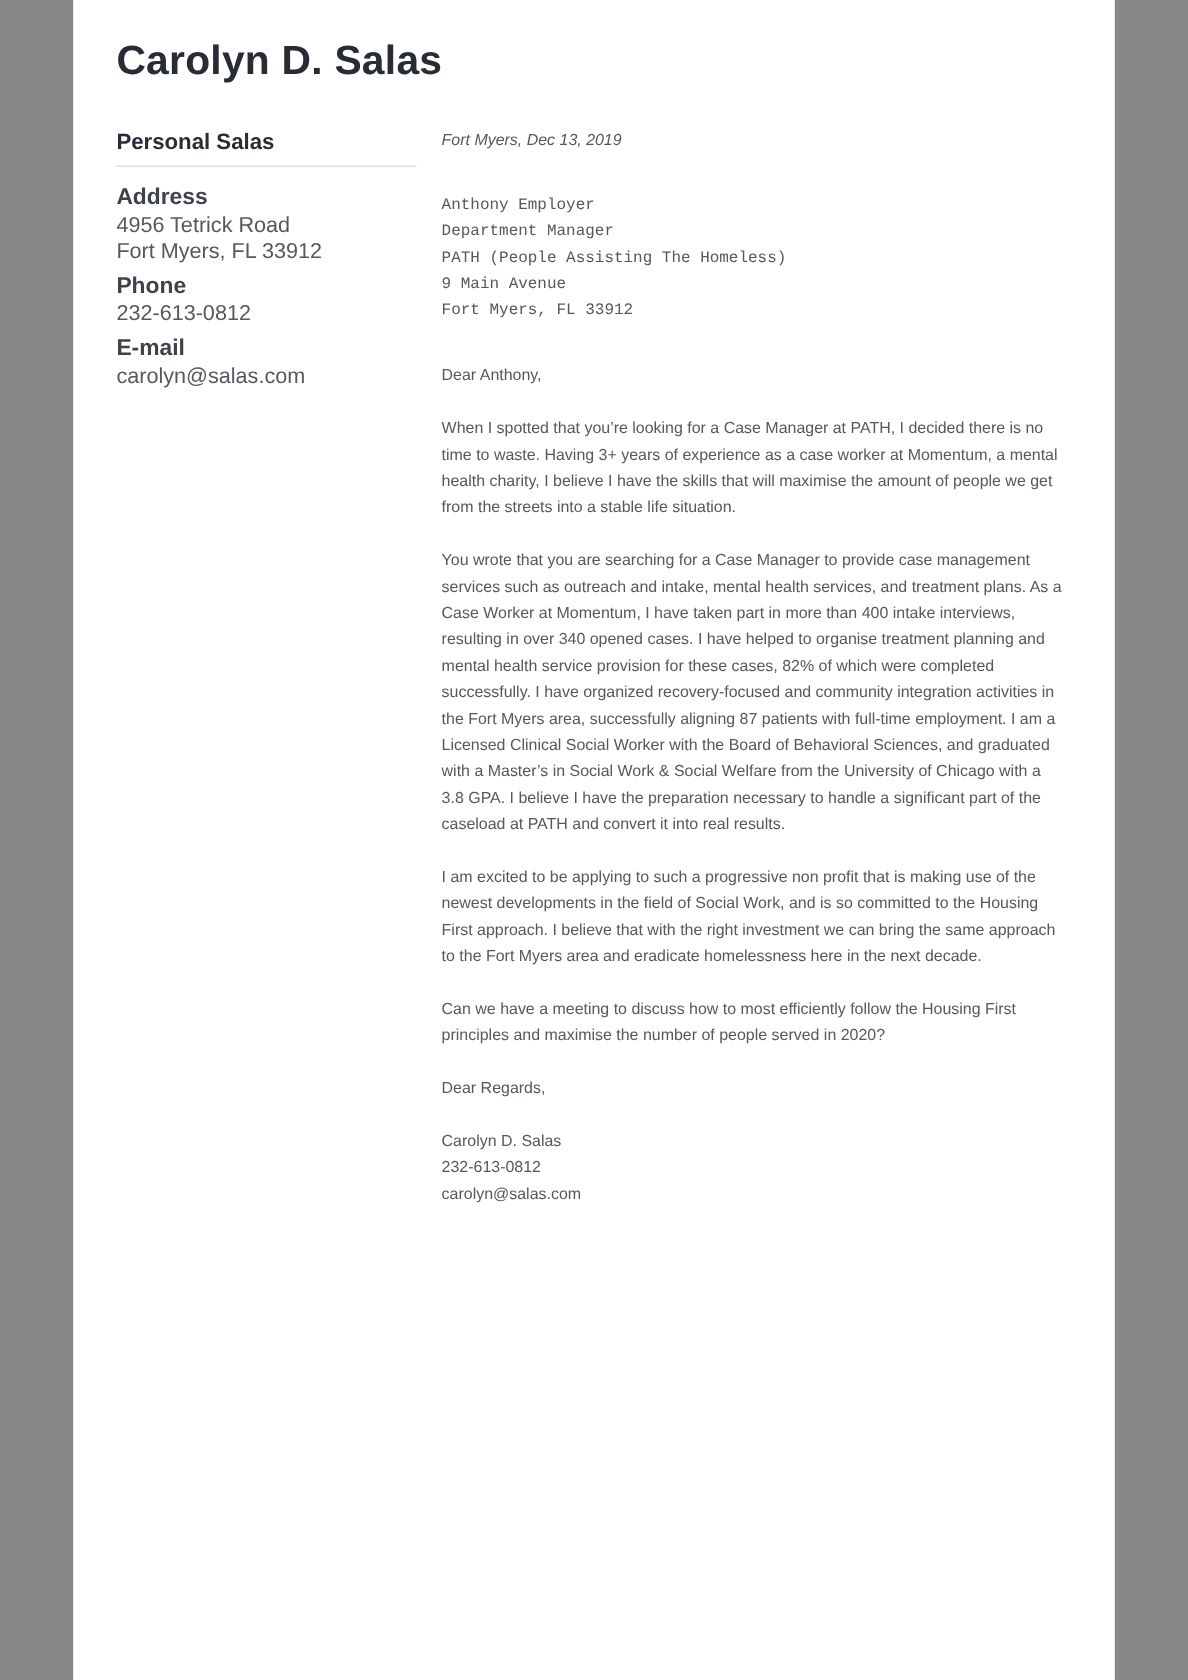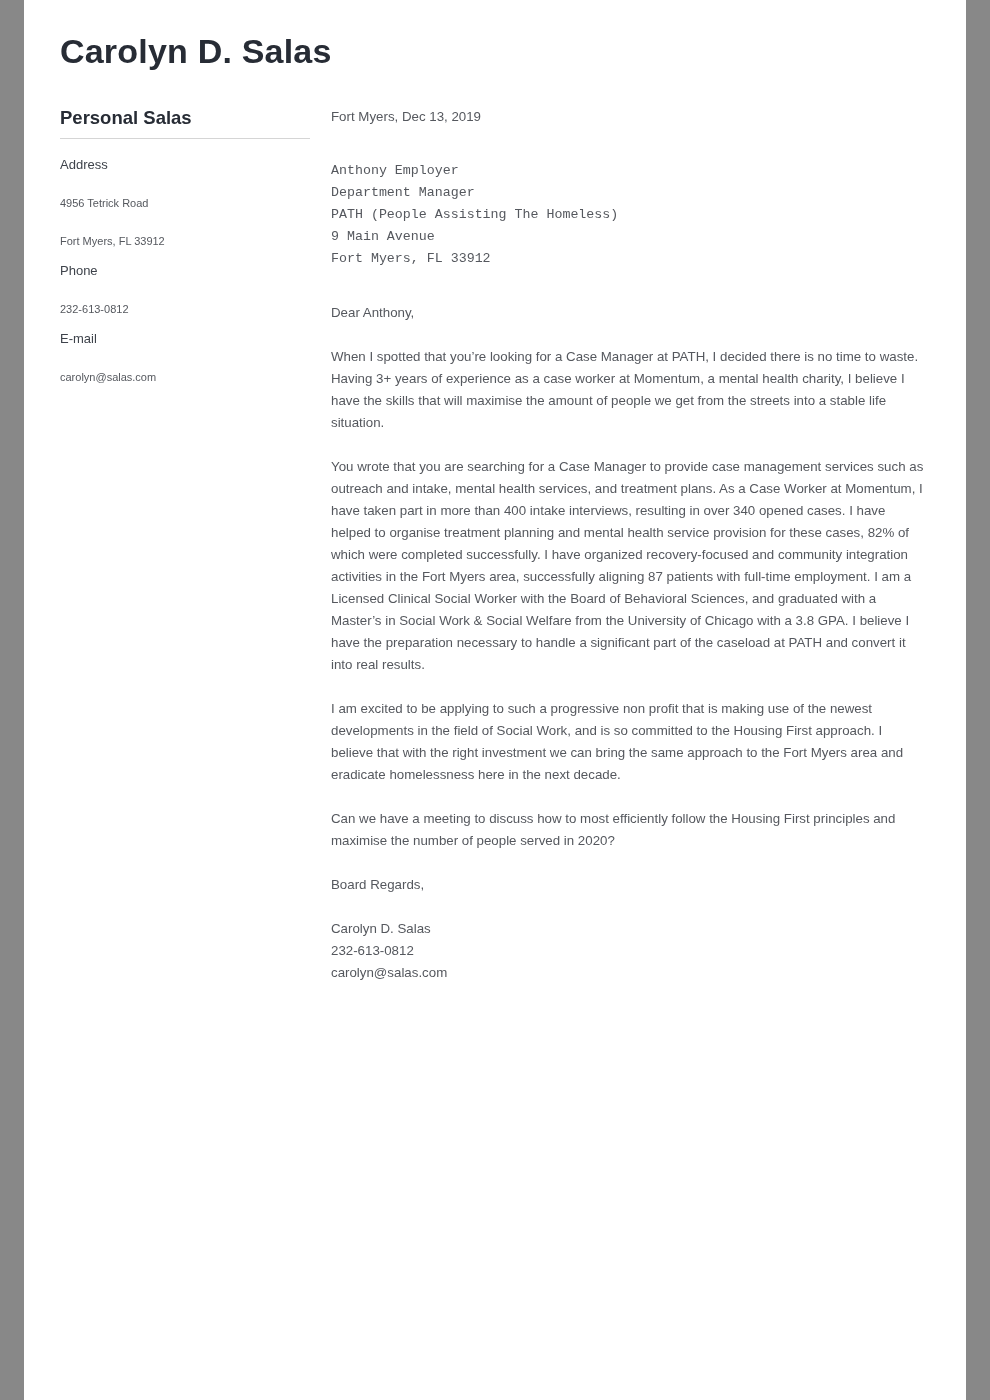--- a/index.html
+++ b/index.html
@@ -9,21 +9,21 @@
     --rule: #d5d5d5;
     --background: #ffffff;
   }
   * { box-sizing: border-box; }
   html, body { margin: 0; padding: 0; }
   body {
     font-family: "Liberation Sans", "DejaVu Sans", sans-serif;
     background: #888;
   }
   .page {
-    width: 942px;
+    width: 868px;
     height: 1400px;
     margin: 0 auto;
     background: var(--background);
     position: relative;
     overflow: hidden;
   }
   .candidate-name {
     margin: 0;
     padding: 30px 40px 0 36px;
     font-size: 34px;
@@ -47,40 +47,39 @@
     font-size: 18.5px;
     line-height: 24px;
     font-weight: bold;
     color: var(--heading);
     padding-bottom: 8px;
     border-bottom: 1px solid var(--rule);
   }
   .sidebar-section { margin-top: 8px; }
   .sidebar-section.first { margin-top: 15px; }
   .sidebar-label {
-    font-size: 13px;
+    font-size: 19px;
     line-height: 22px;
-    font-weight: normal;
+    font-weight: bold;
     color: var(--label);
   }
   .sidebar-value {
-    font-size: 11px;
+    font-size: 18px;
     line-height: 22px;
     color: var(--body);
-    margin-top: 16px;
   }
   
   .main {
     width: 643px;
     margin-left: 21px;
     font-size: 13.3px;
     line-height: 22px;
     color: var(--body);
   }
-  .date-line { margin: 0; }
+  .date-line { margin: 0; font-style: italic; }
   .recipient { margin-top: 32px; font-family: Liberation Mono, monospace; }
   .salutation { margin-top: 32px; }
   .para { margin: 22px 0 0 0; }
   .closing { margin-top: 22px; }
   .signature { margin-top: 22px; }
 </style>
 </head>
 <body>
 
 <div class="page">
@@ -120,21 +119,21 @@
         <div>Fort Myers, FL 33912</div>
       </div>
 
       <div class="salutation">Dear Anthony,</div>
 
       <p class="para">When I spotted that you’re looking for a Case Manager at PATH, I decided there is no time to waste. Having 3+ years of experience as a case worker at Momentum, a mental health charity, I believe I have the skills that will maximise the amount of people we get from the streets into a stable life situation.</p>
       <p class="para">You wrote that you are searching for a Case Manager to provide case management services such as outreach and intake, mental health services, and treatment plans. As a Case Worker at Momentum, I have taken part in more than 400 intake interviews, resulting in over 340 opened cases. I have helped to organise treatment planning and mental health service provision for these cases, 82% of which were completed successfully. I have organized recovery-focused and community integration activities in the Fort Myers area, successfully aligning 87 patients with full-time employment. I am a Licensed Clinical Social Worker with the Board of Behavioral Sciences, and graduated with a Master’s in Social Work &amp; Social Welfare from the University of Chicago with a 3.8 GPA. I believe I have the preparation necessary to handle a significant part of the caseload at PATH and convert it into real results.</p>
       <p class="para">I am excited to be applying to such a progressive non profit that is making use of the newest developments in the field of Social Work, and is so committed to the Housing First approach. I believe that with the right investment we can bring the same approach to the Fort Myers area and eradicate homelessness here in the next decade.</p>
       <p class="para">Can we have a meeting to discuss how to most efficiently follow the Housing First principles and maximise the number of people served in 2020?</p>
 
-      <div class="closing">Board Regards,</div>
+      <div class="closing">Dear Regards,</div>
 
       <div class="signature">
         <div>Carolyn D. Salas</div>
         <div>232-613-0812</div>
         <div>carolyn@salas.com</div>
       </div>
     </div>
 
   </div>
 </div>

